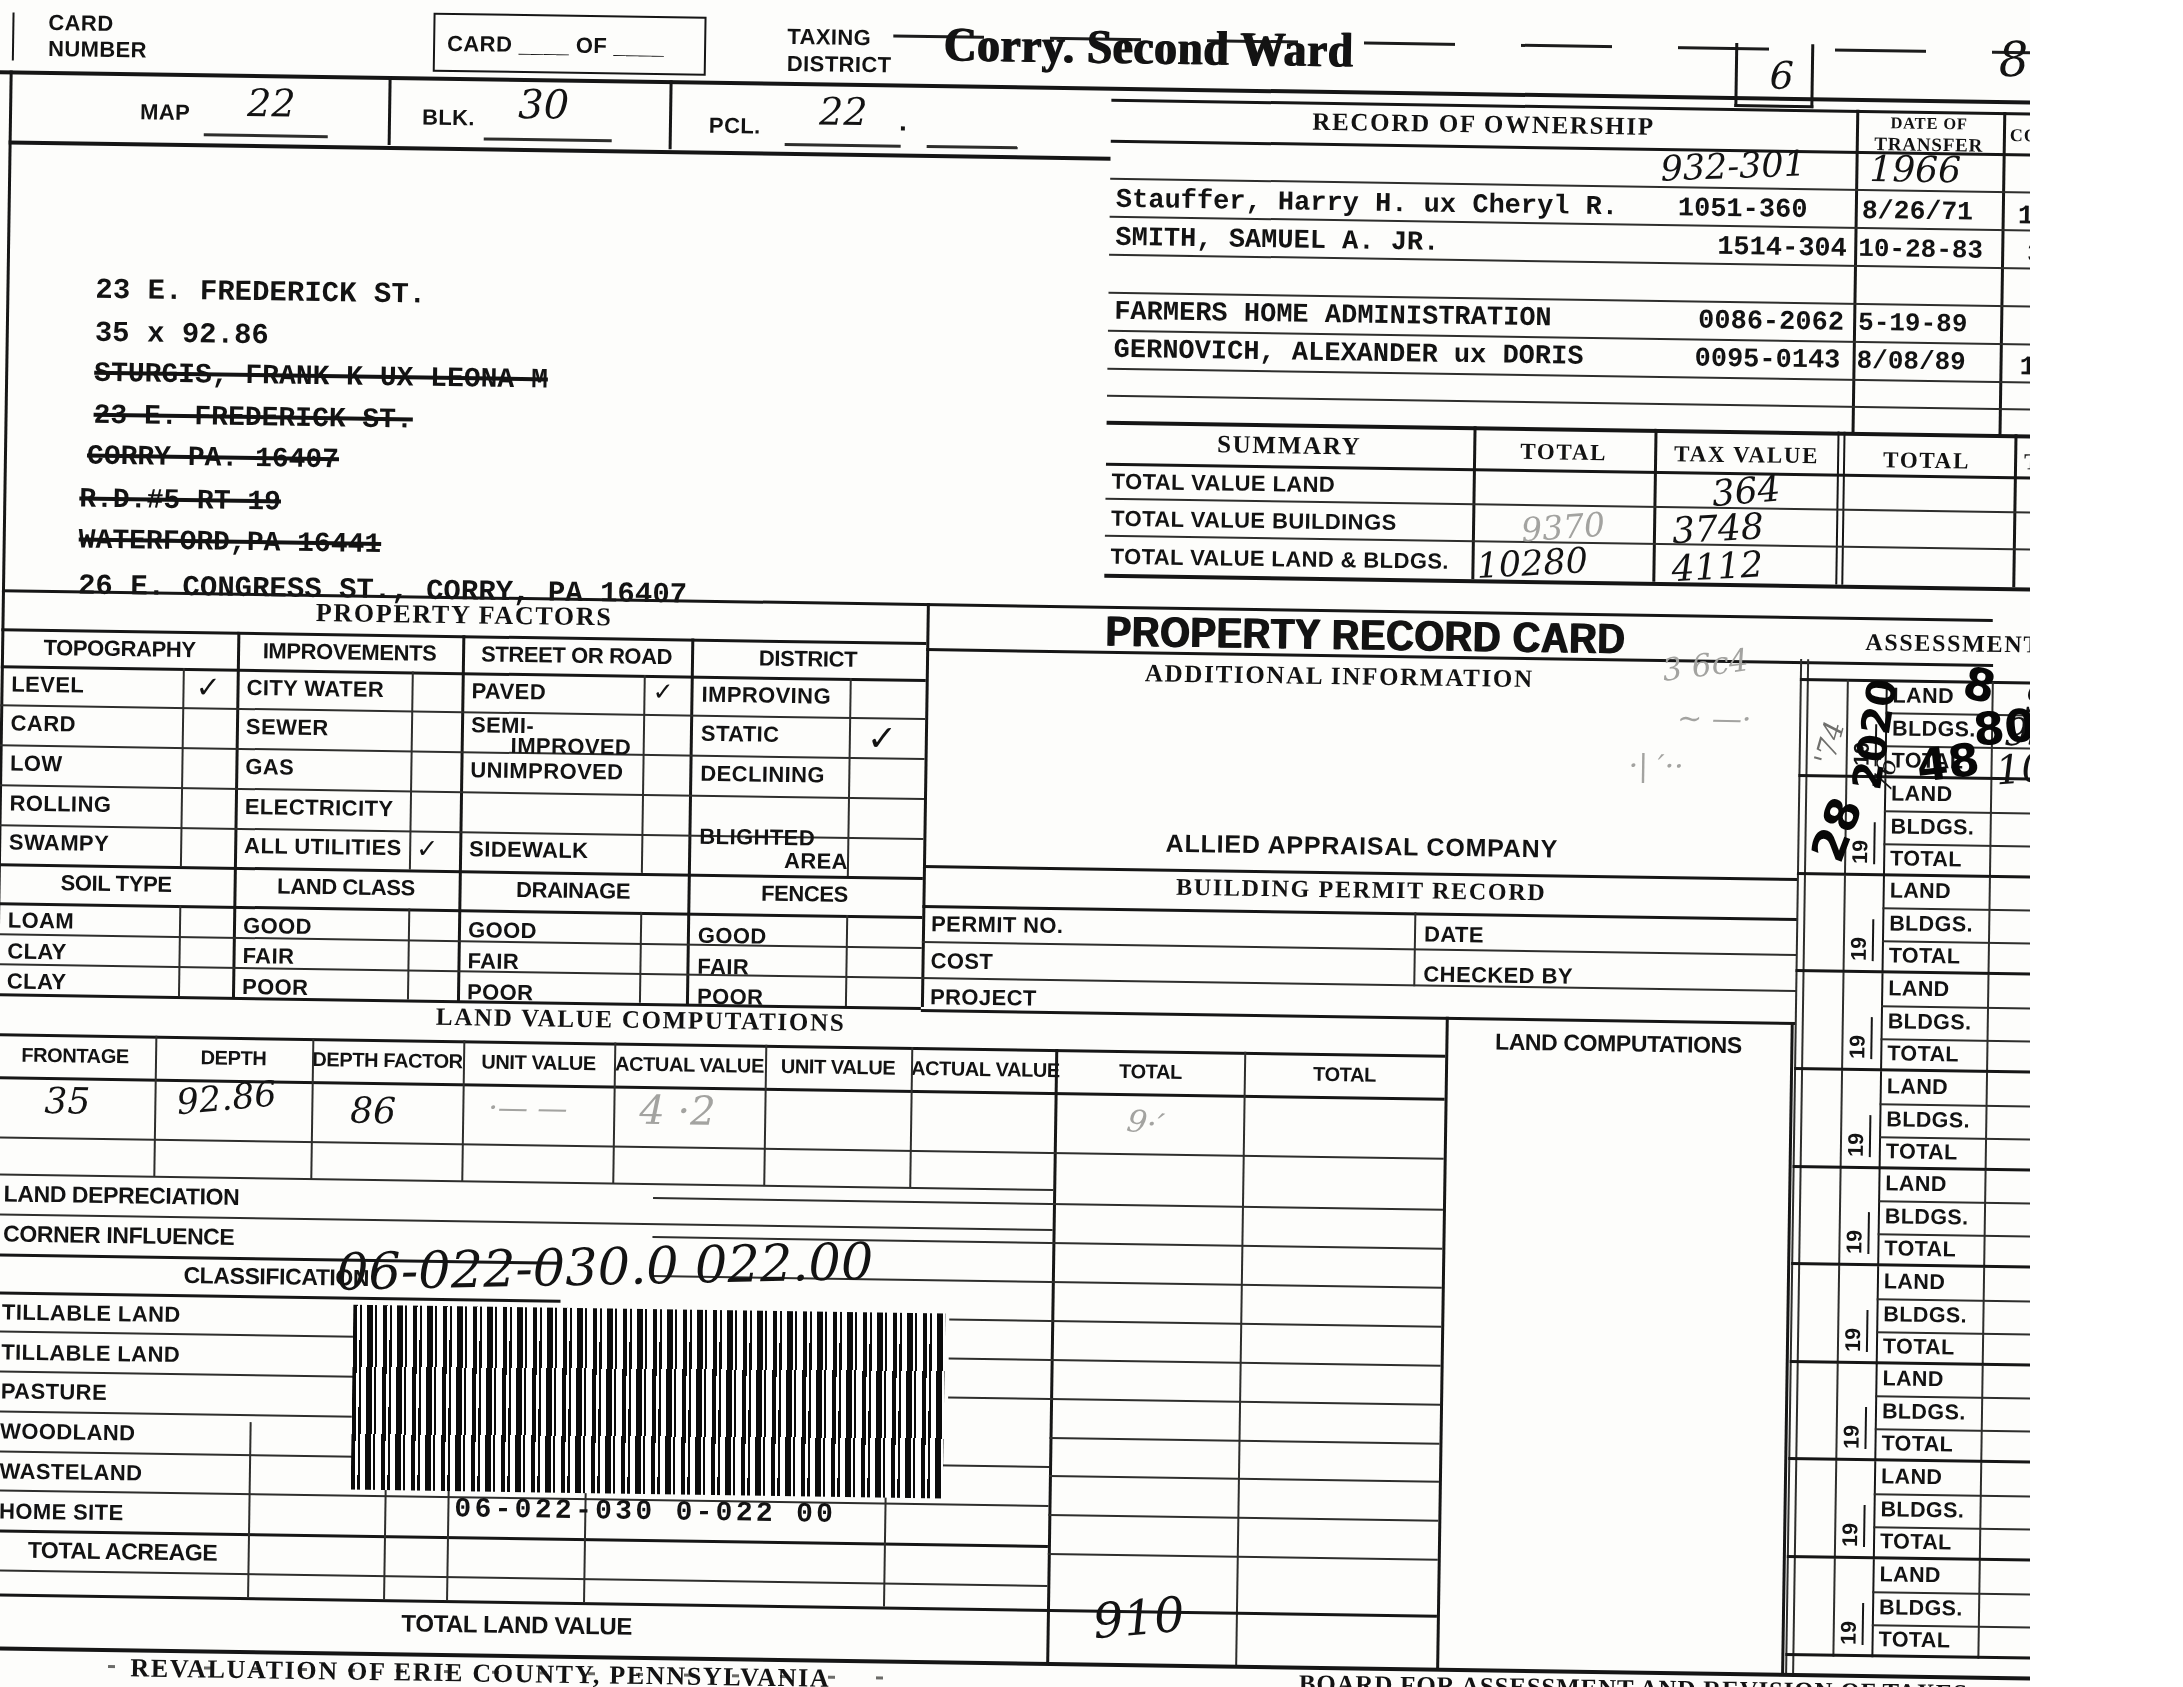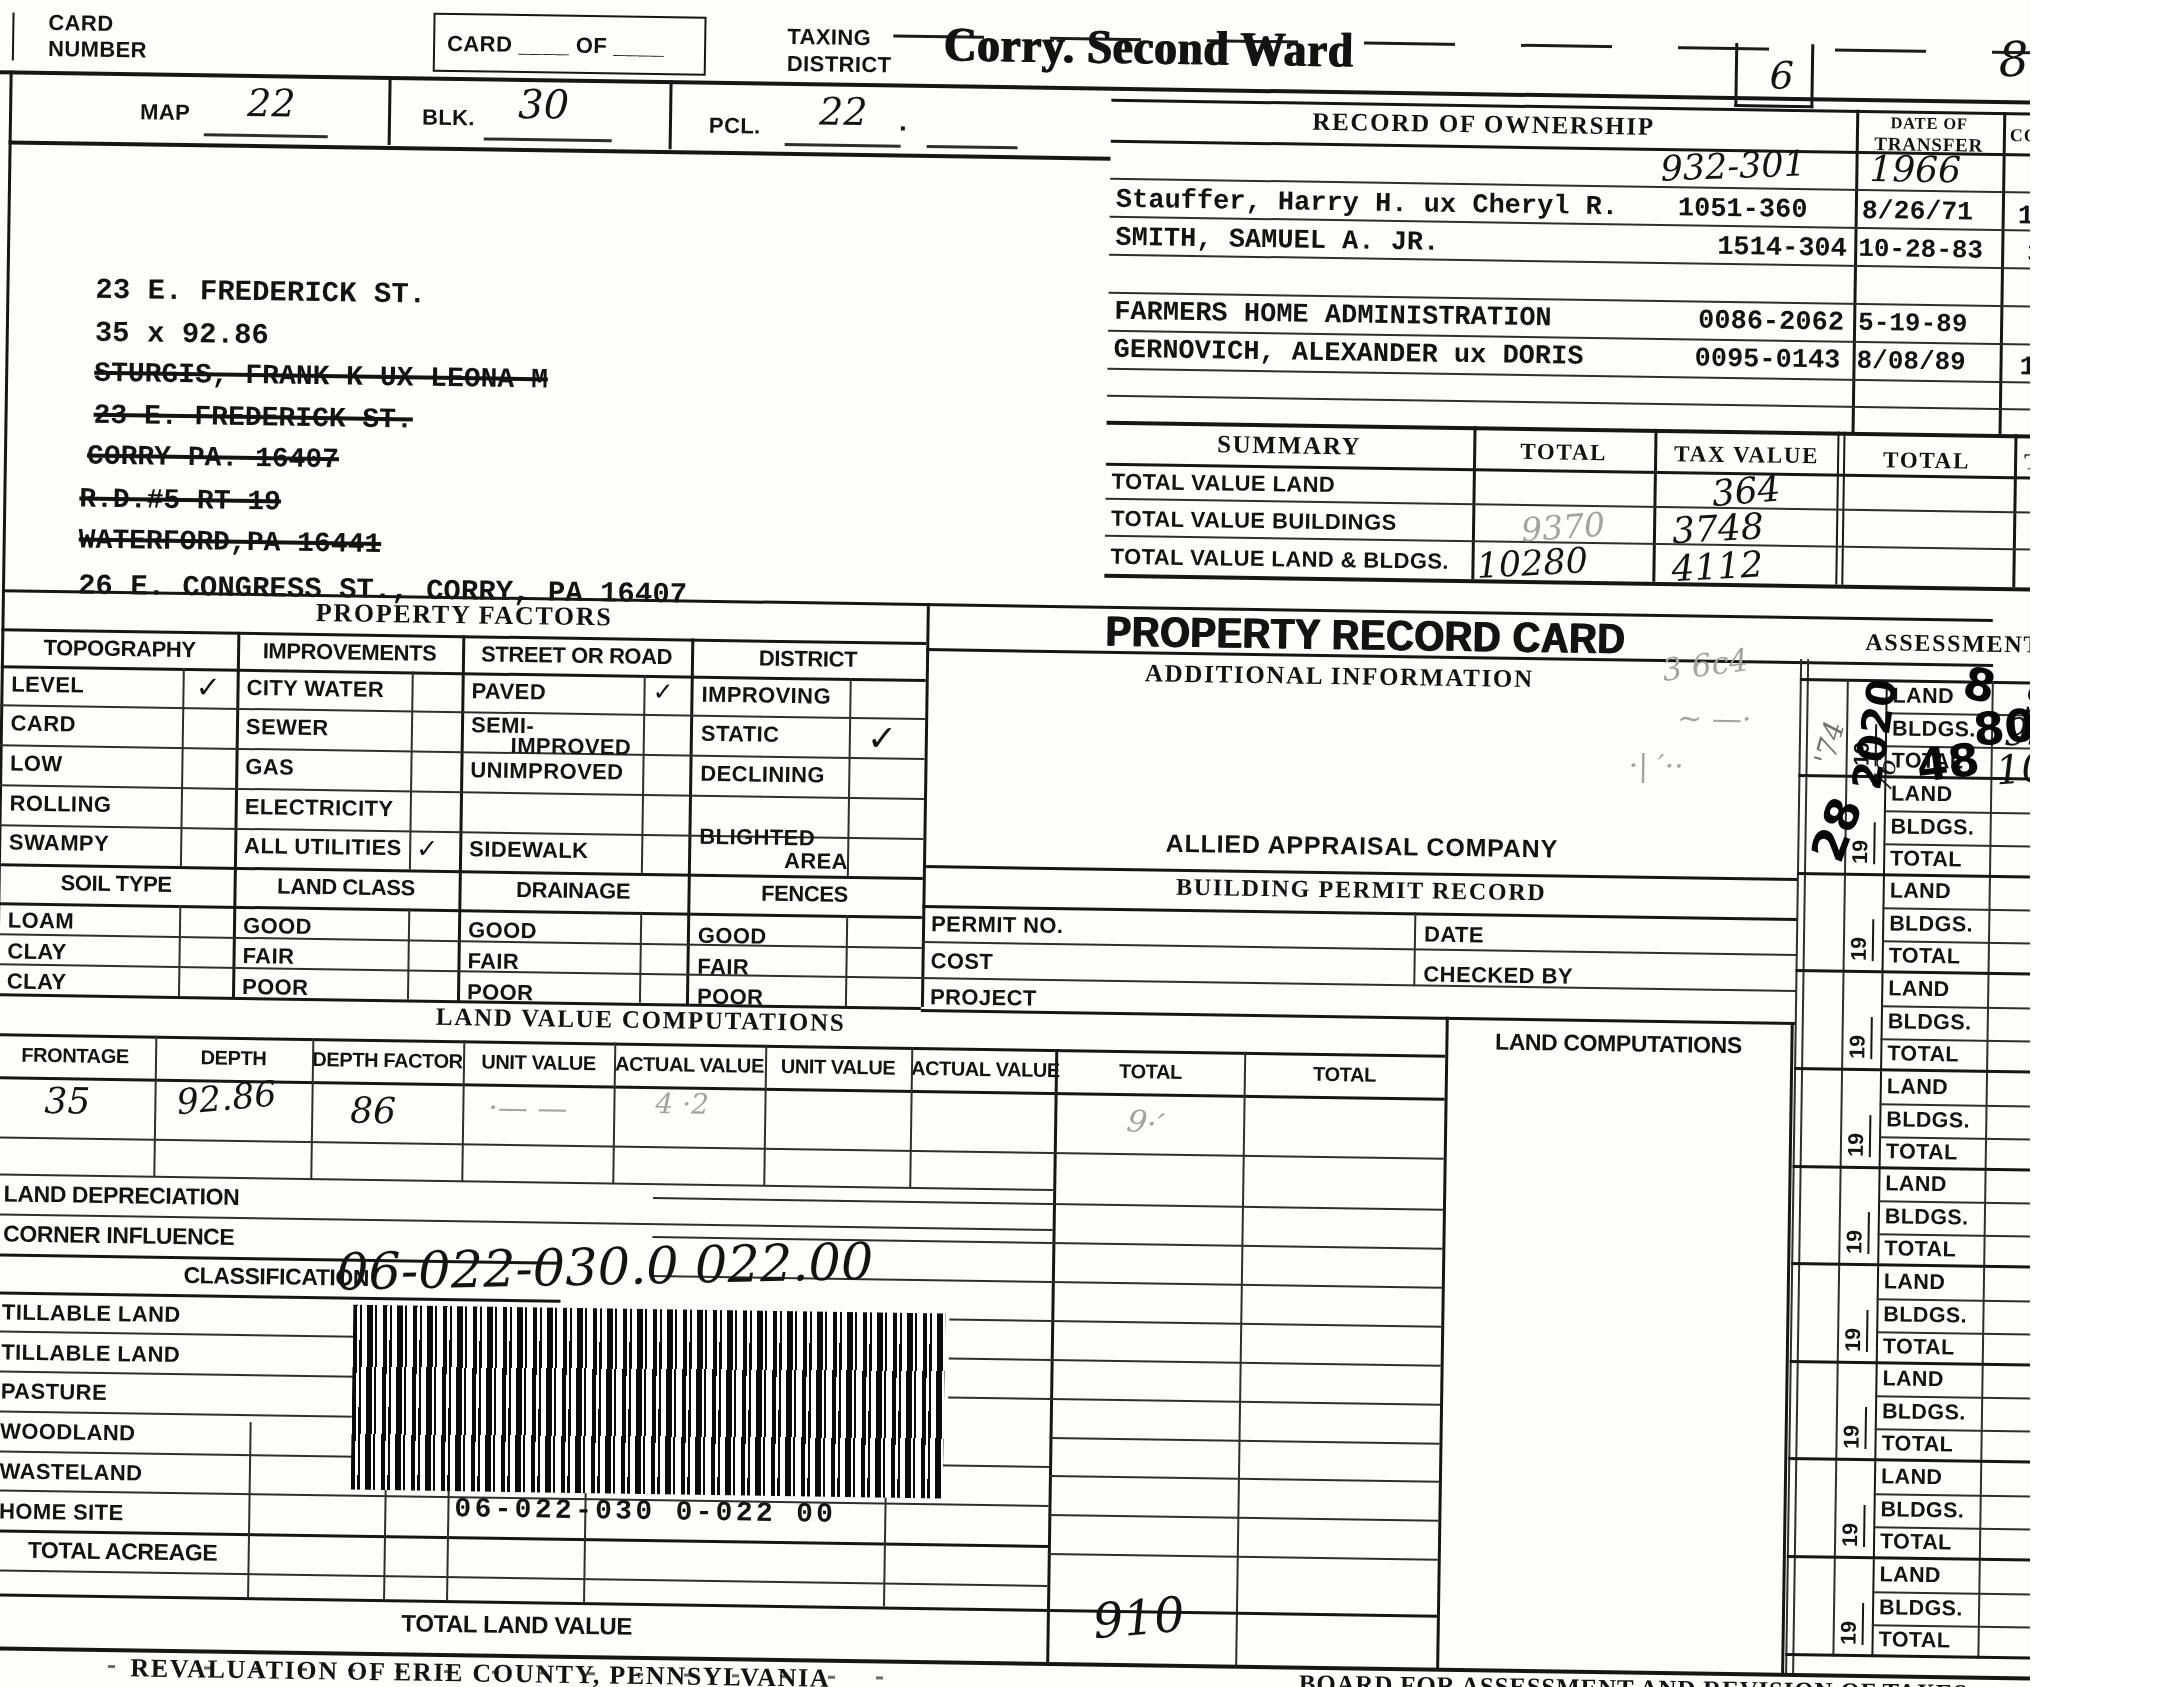--- a/index.html
+++ b/index.html
@@ -271,21 +271,21 @@
   <div class="vl thin" style="left:478px;top:1034px;width:1.7px;height:141px;"></div>
   <div class="vl thin" style="left:629px;top:1034px;width:1.7px;height:141px;"></div>
   <div class="vl thin" style="left:780px;top:1034px;width:1.7px;height:141px;"></div>
   <div class="vl thin" style="left:926px;top:1034px;width:1.7px;height:141px;"></div>
   <div class="vl" style="left:1070px;top:1034px;width:2.5px;height:614px;"></div>
   <div class="vl thin" style="left:1259px;top:1034px;width:1.7px;height:614px;"></div>
   <span class="t hw" style="left:60px;top:1080px;font-size:36px;">35</span>
   <span class="t hw" style="left:192px;top:1075px;font-size:35px;transform:rotate(-6deg);">92.86</span>
   <span class="t hw" style="left:366px;top:1085px;font-size:36px;">86</span>
   <span class="t hwf" style="left:504px;top:1083px;font-size:30px;">·— —</span>
-  <span class="t hwf" style="left:655px;top:1078px;font-size:28px;margin-left:16px;">4 ·2</span>
+  <span class="t hwf" style="left:655px;top:1078px;font-size:40px;">4 ·2</span>
   <span class="t hwf" style="left:1143px;top:1088px;font-size:31px;transform:rotate(8deg);">9·′</span>
   <div class="hl thin" style="left:10px;top:1137px;width:1450px;height:1.7px;"></div>
   <div class="hl thin" style="left:10px;top:1174px;width:1060px;height:1.7px;"></div>
 
   <div class="hl thin" style="left:670px;top:1188px;width:790px;height:1.7px;"></div>
   <div class="hl thin" style="left:670px;top:1227px;width:790px;height:1.7px;"></div>
   <div class="hl thin" style="left:670px;top:1266px;width:790px;height:1.7px;"></div>
   <div class="hl thin" style="left:968px;top:1305px;width:492px;height:1.7px;"></div>
   <div class="hl thin" style="left:968px;top:1344px;width:492px;height:1.7px;"></div>
   <div class="hl thin" style="left:968px;top:1383px;width:492px;height:1.7px;"></div>

